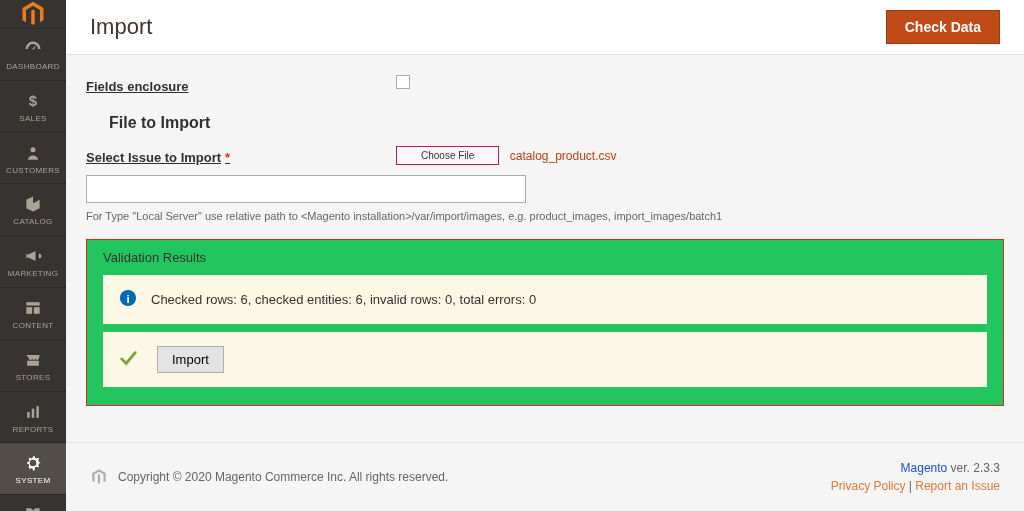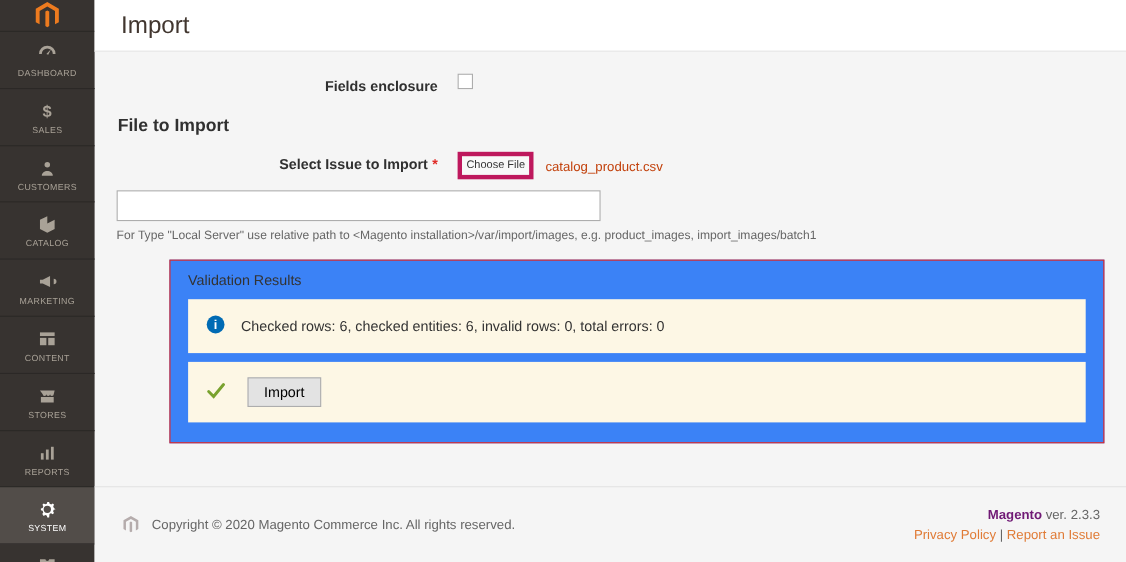--- a/index.html
+++ b/index.html
@@ -1,21 +1,21 @@
 <!DOCTYPE html>
 <html><head>
 <meta charset="utf-8">
 <style>
   * { box-sizing: border-box; margin: 0; padding: 0; }
   html, body { height: 100%; font-family: "Helvetica Neue", Arial, sans-serif; color: #333; }
   body { display: flex; background: #f5f5f5; }
 
   
   .sidebar {
-    width: 86px;
+    width: 66px;
     background: #373330;
     display: flex;
     flex-direction: column;
     align-items: stretch;
     flex-shrink: 0;
   }
   .side-logo {
     height: 50px;
     display: flex; align-items: center; justify-content: center;
     border-bottom: 1px solid #2b2826;
@@ -67,60 +67,59 @@
     padding: 10px 20px 20px;
     flex: 1;
   }
   .form-row {
     display: flex;
     align-items: flex-start;
     margin: 10px 0 8px;
   }
   .form-label {
     width: 310px;
-    text-align: right;
     padding-right: 18px;
     font-size: 13px;
     font-weight: 600;
     color: #303030;
     padding-top: 4px;
     flex-shrink: 0;
+    text-decoration: underline;
   }
   .form-label .req { color: #e02b27; margin-left: 4px; }
   .form-control { flex: 1; }
   .checkbox {
     width: 14px; height: 14px; border: 1px solid #adadad; background: #fff; display: inline-block;
   }
   .section-title {
     font-size: 16px; font-weight: 600; color: #303030;
-    margin: 20px 0 14px 1px;
+    margin: 20px 0 14px 23px;
   }
   .file-choose {
     display: inline-block;
     font-size: 10px;
-    border: 4px solid #be185d;
-    padding: 3px 4px;
+    border: 1px solid #be185d;
+    padding: 3px 24px;
     background: #f8f8f8;
     cursor: pointer;
     vertical-align: middle;
   }
   .file-name { font-size: 12px; color: #c2410c; margin-left: 6px; vertical-align: middle; margin-top: 48px; }
   .hint { font-size: 11px; color: #666; margin-top: 6px; line-height: 1.4; }
   .text-input {
     width: 440px; max-width: 100%;
     border: 1px solid #adadad;
     height: 28px; padding: 0 8px; font-size: 12px;
   }
 
   .validation-wrap {
     border: 1px solid #e22626;
     padding: 10px 16px 18px;
     margin-top: 14px;
-    background: #3b82f6;
-    margin-left: 48px;
+    background: #22c55e;
   }
   .validation-title { font-size: 13px; color: #333; margin-bottom: 10px; }
   .msg-box {
     background: #fdf7e5;
     padding: 14px 16px;
     margin-top: 8px;
     display: flex;
     align-items: center;
     gap: 14px;
     font-size: 13px;
@@ -143,21 +142,21 @@
     align-items: center;
     justify-content: space-between;
     font-size: 12px;
     color: #666;
     background: #f5f5f5;
   }
   .footer-left { display: flex; align-items: center; gap: 10px; }
   .footer-left svg { width: 18px; height: 18px; }
   .footer-right { text-align: right; line-height: 1.5; }
   .footer-right a { color: #e07b36; text-decoration: none; }
-  .ver-label { font-weight: 700; color: #701a75; margin-left: 44px; }
+  .ver-label { font-weight: 400; color: #1d4ed8; margin-left: 44px; }
 </style>
 </head>
 <body>
 
 <nav class="sidebar">
   <div class="side-logo">
     <svg viewBox="0 0 32 32">
       <path fill="#ed7b1f" d="M16 2 4 9v14l4 2.3V11.3L16 6.7l8 4.6v14l4-2.3V9z"></path>
       <path fill="#ed7b1f" d="M14 12v15l2 1.2 2-1.2V12l-2-1.2z"></path>
     </svg>
@@ -226,20 +225,21 @@
     <svg class="side-icon" viewBox="0 0 24 24">
         <path fill="currentColor" d="M4 10V4h6a2 2 0 104 0h6v6a2 2 0 100 4v6h-6a2 2 0 10-4 0H4v-6a2 2 0 100-4z"></path>
       </svg>
 
   </div>
 </nav>
 
 <div class="main">
   <div class="page-header">
     <h1 class="page-title">Import</h1>
+    <button class="btn-primary">Check Data</button>
   </div>
 
   <div class="content">
 
     <div class="form-row">
       <div class="form-label">Fields enclosure</div>
       <div class="form-control">
         <span class="checkbox"></span>
       </div>
     </div>

